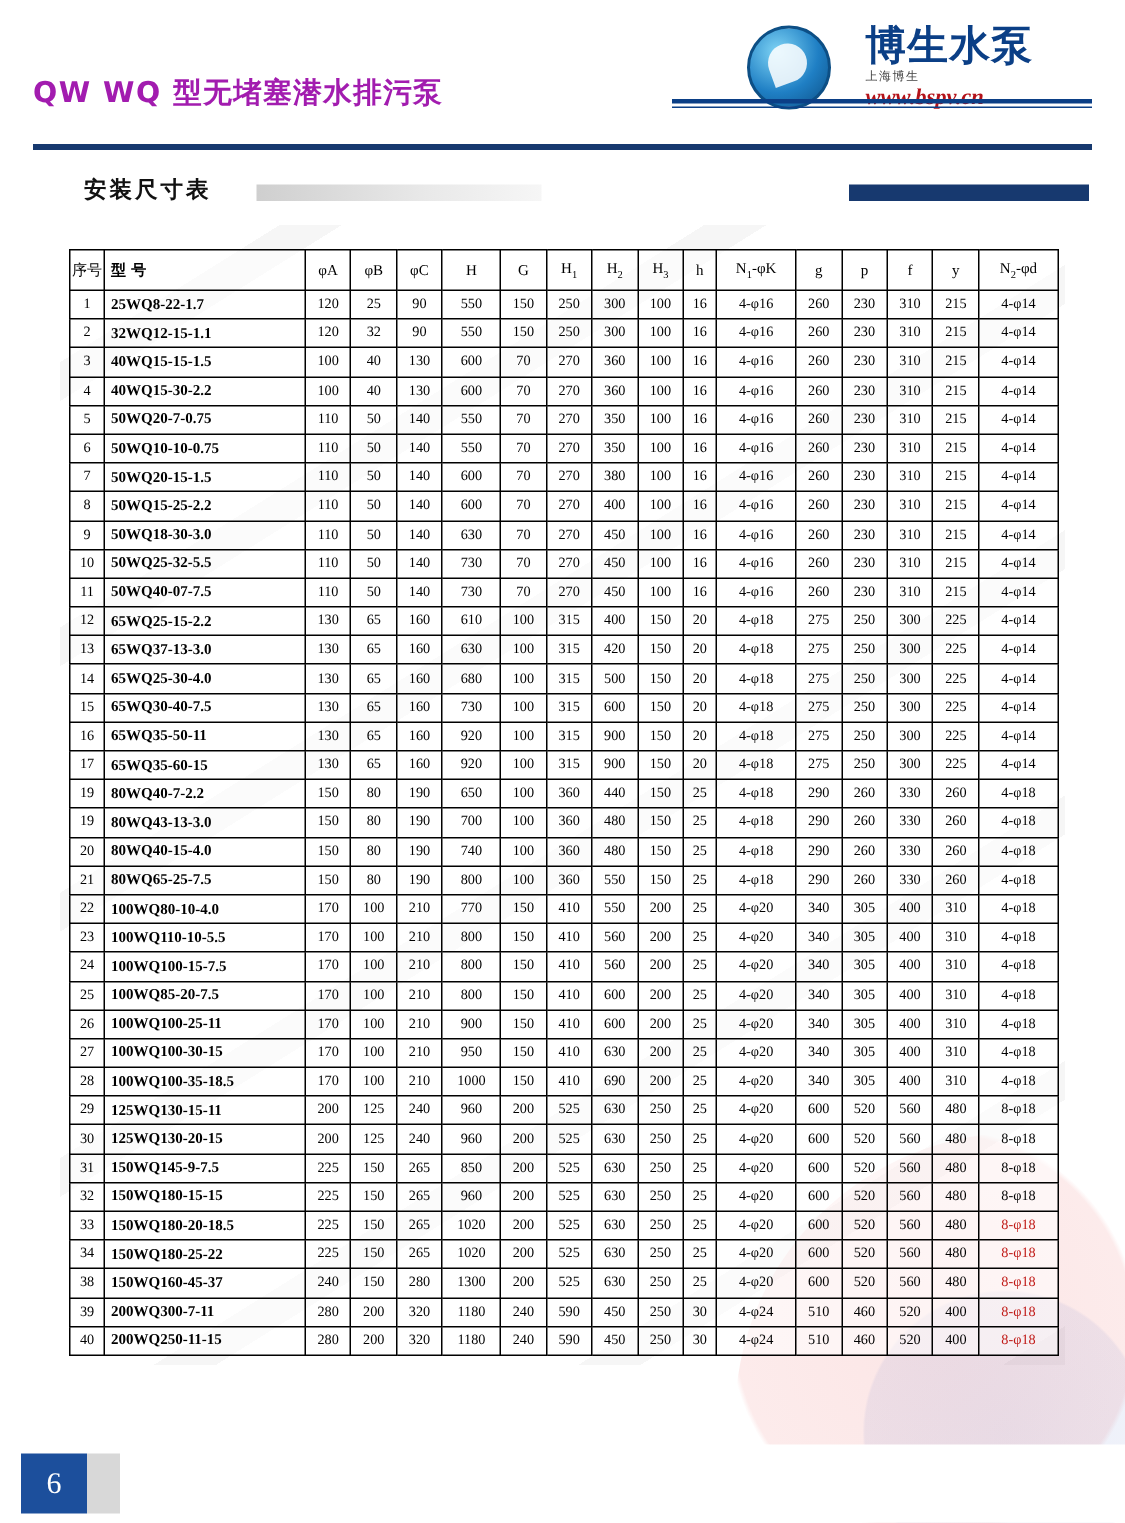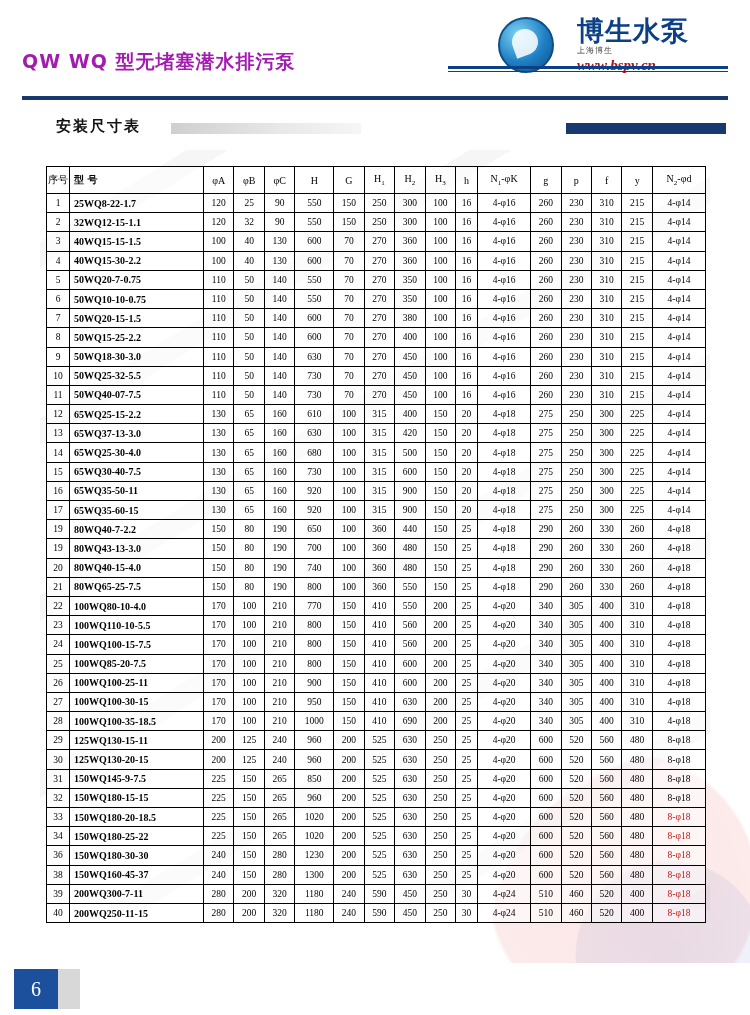--- a/index.html
+++ b/index.html
@@ -826,39 +826,20 @@
           <td class="">250</td>
           <td class="">25</td>
           <td class="c-n">4-φ20</td>
           <td class="">600</td>
           <td class="">520</td>
           <td class="">560</td>
           <td class="">480</td>
           <td class="c-nd red">8-φ18</td>
         </tr>
         <tr>
-          <td class="c-idx">36</td>
-          <td class="c-model">150WQ180-30-30</td>
-          <td class="">240</td>
-          <td class="">150</td>
-          <td class="">280</td>
-          <td class="">1230</td>
-          <td class="">200</td>
-          <td class="">525</td>
-          <td class="">630</td>
-          <td class="">250</td>
-          <td class="">25</td>
-          <td class="c-n">4-φ20</td>
-          <td class="">600</td>
-          <td class="">520</td>
-          <td class="">560</td>
-          <td class="">480</td>
-          <td class="c-nd red">8-φ18</td>
-        </tr>
-        <tr>
           <td class="c-idx">38</td>
           <td class="c-model">150WQ160-45-37</td>
           <td class="">240</td>
           <td class="">150</td>
           <td class="">280</td>
           <td class="">1300</td>
           <td class="">200</td>
           <td class="">525</td>
           <td class="">630</td>
           <td class="">250</td>

